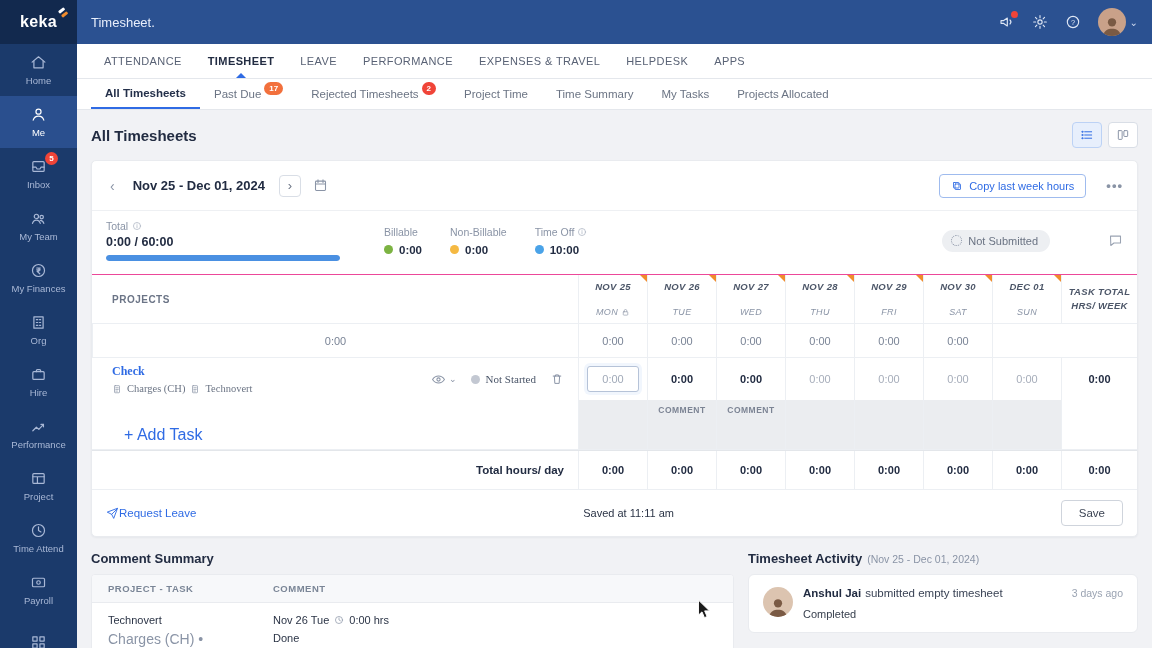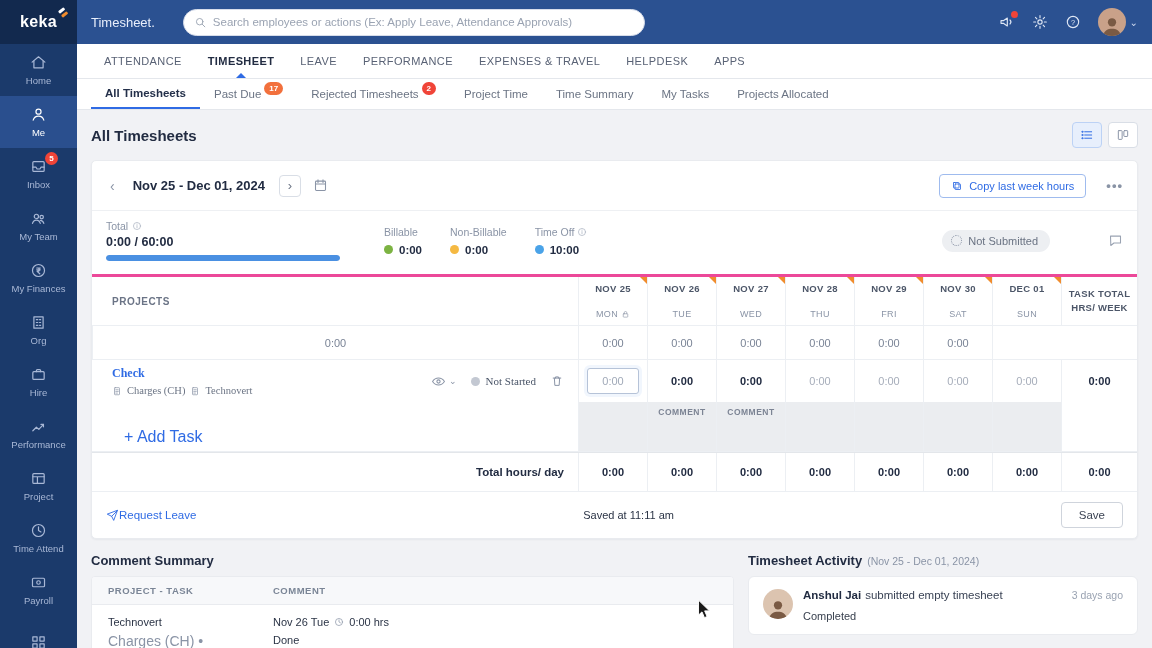--- a/index.html
+++ b/index.html
@@ -64,42 +64,42 @@
   .chev-plain { color:#8a94a6; font-size:14px; cursor:pointer; padding:0 4px; }
   .chev-box { width:22px; height:22px; border:1px solid #d9dee6; border-radius:4px; background:#fff; color:#6b7484; display:flex; align-items:center; justify-content:center; font-size:13px; cursor:pointer; }
   .week-range { font-size:13px; font-weight:bold; color:#222c42; margin:0 6px; }
   .cal-btn { color:#8a94a6; cursor:pointer; margin-left:4px; }
   .cal-btn svg { width:15px; height:15px; }
   .btn-blue-outline { border:1px solid #9fbbee; color:#2f6be4; background:#fff; border-radius:4px; font-size:11px; padding:5px 11px; display:flex; align-items:center; gap:6px; cursor:pointer; font-family:inherit; }
   .btn-blue-outline svg { width:12px; height:12px; }
   .ml-auto { margin-left:auto; }
   .more-dots { color:#8a94a6; font-size:13px; letter-spacing:1px; margin-left:12px; cursor:pointer; font-weight:bold; }
 
-  .summary-row { display:flex; align-items:center; padding:9px 14px 13px; gap:44px; border-bottom:3px solid #ec4899; }
+  .summary-row { display:flex; align-items:center; padding:9px 14px 13px; gap:44px; border-bottom:1px solid #ec4899; }
   .total-block { width:234px; }
   .total-label { font-size:10.5px; color:#8a94a6; display:flex; gap:4px; align-items:center; }
   .info-ic { width:10px; height:10px; color:#a9b1bf; }
   .total-value { font-size:12.5px; font-weight:bold; color:#222c42; margin:3px 0 6px; }
   .progress { height:6px; background:#e3e7ee; border-radius:3px; overflow:hidden; }
   .progress-fill { height:100%; background:#4a90e2; border-radius:3px; width:100%; }
   .stats { display:flex; gap:28px; }
   .s-label { font-size:10.5px; color:#8a94a6; margin-bottom:6px; display:flex; align-items:center; gap:3px; }
   .s-val { font-size:11.5px; font-weight:bold; color:#222c42; display:flex; align-items:center; gap:6px; }
   .dot { width:9px; height:9px; border-radius:50%; flex-shrink:0; }
   .dot-green { background:#7cb342; } .dot-amber { background:#f5b942; } .dot-blue { background:#4aa3e8; }
   .status-pill { margin-left:auto; background:#edeff2; border-radius:13px; padding:5px 12px 5px 9px; font-size:11px; color:#6a7383; display:flex; align-items:center; gap:6px; }
   .dotted-circle { width:11px; height:11px; border:1.5px dotted #8a94a6; border-radius:50%; }
   .bubble-btn { color:#9aa3b2; margin-left:14px; cursor:pointer; }
   .bubble-btn svg { width:15px; height:15px; }
 
   
   .trow { display:grid; grid-template-columns:486px repeat(7,69px) 1fr; border-bottom:1px solid #eceff3; }
   .bcell { border-left:1px solid #eceff3; display:flex; align-items:center; justify-content:center; }
   .thead { min-height:44px; }
-  .hcell { position:relative; flex-direction:column; gap:15px; font-size:9.5px; color:#4c5668; font-weight:bold; letter-spacing:.3px; padding:6px 0; }
+  .hcell { position:relative; flex-direction:column; gap:15px; font-size:9.5px; color:#4c5668; font-weight:bold; letter-spacing:.3px; padding:6px 0;font-style:italic; }
   .hday { font-size:9px; color:#8a94a6; font-weight:normal; display:flex; align-items:center; gap:3px; }
   .hday svg { width:9px; height:9px; }
   .wedge { position:absolute; top:0; right:0; width:0; height:0; border-top:7px solid #f08c2d; border-left:7px solid transparent; }
   .projects-h { display:flex; align-items:center; padding-left:20px; border-left:none; color:#6b7486; font-size:10px; letter-spacing:.5px; font-weight:bold; }
   .total-h { text-align:center; padding:6px 5px; line-height:1.5; }
 
   .att-row { height:34px; }
   .att-label { display:flex; align-items:center; padding-left:20px; font-size:10px; font-weight:bold; letter-spacing:.4px; color:#39425a; }
   .vcell { font-size:11px; color:#7a8496; }
 
@@ -268,27 +268,20 @@
           <rect x="4" y="14" width="6" height="6"></rect>
           <rect x="14" y="14" width="6" height="6"></rect>
         </svg>
     </div>
   </aside>
 
   <div class="main">
 
     <header class="topbar">
       <span class="topbar-title">Timesheet.</span>
-      <div class="search">
-        <svg class="ic" viewBox="0 0 24 24">
-            <circle cx="10.5" cy="10.5" r="6"></circle>
-            <path d="M15.2 15.2L20 20"></path>
-          </svg>
-        <input type="text" placeholder="Search employees or actions (Ex: Apply Leave, Attendance Approvals)" style="">
-      </div>
       <div class="topbar-right">
         <span class="icon-btn">
           <svg class="ic" viewBox="0 0 24 24">
               <path d="M3 10v4h3.5l6 4V6l-6 4H3z"></path>
               <path d="M16.5 9a4.3 4.3 0 010 6"></path>
             </svg>
           <span class="notif-dot"></span>
         </span>
         <span class="icon-btn">
           <svg class="ic" viewBox="0 0 24 24">

